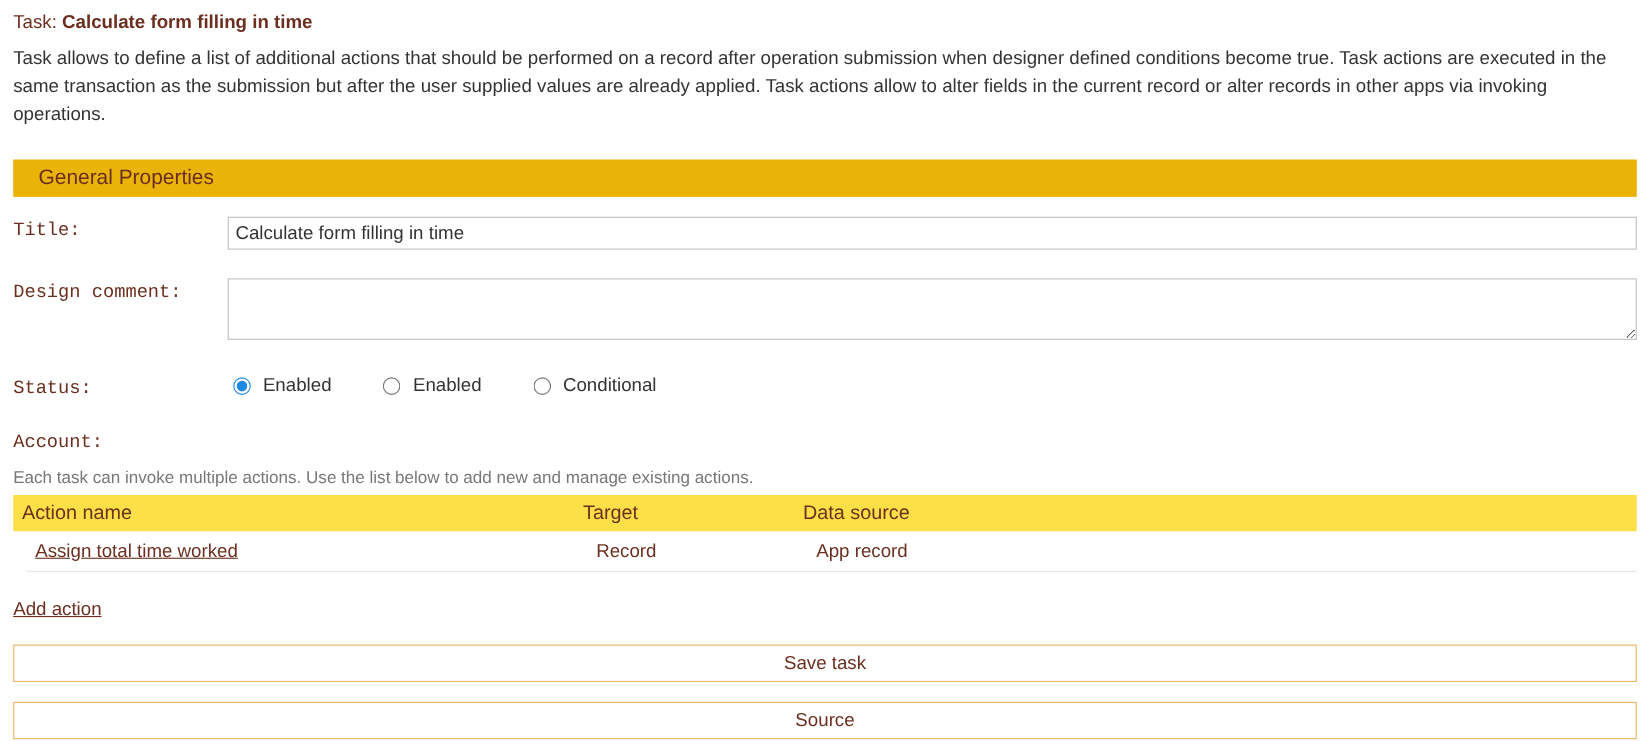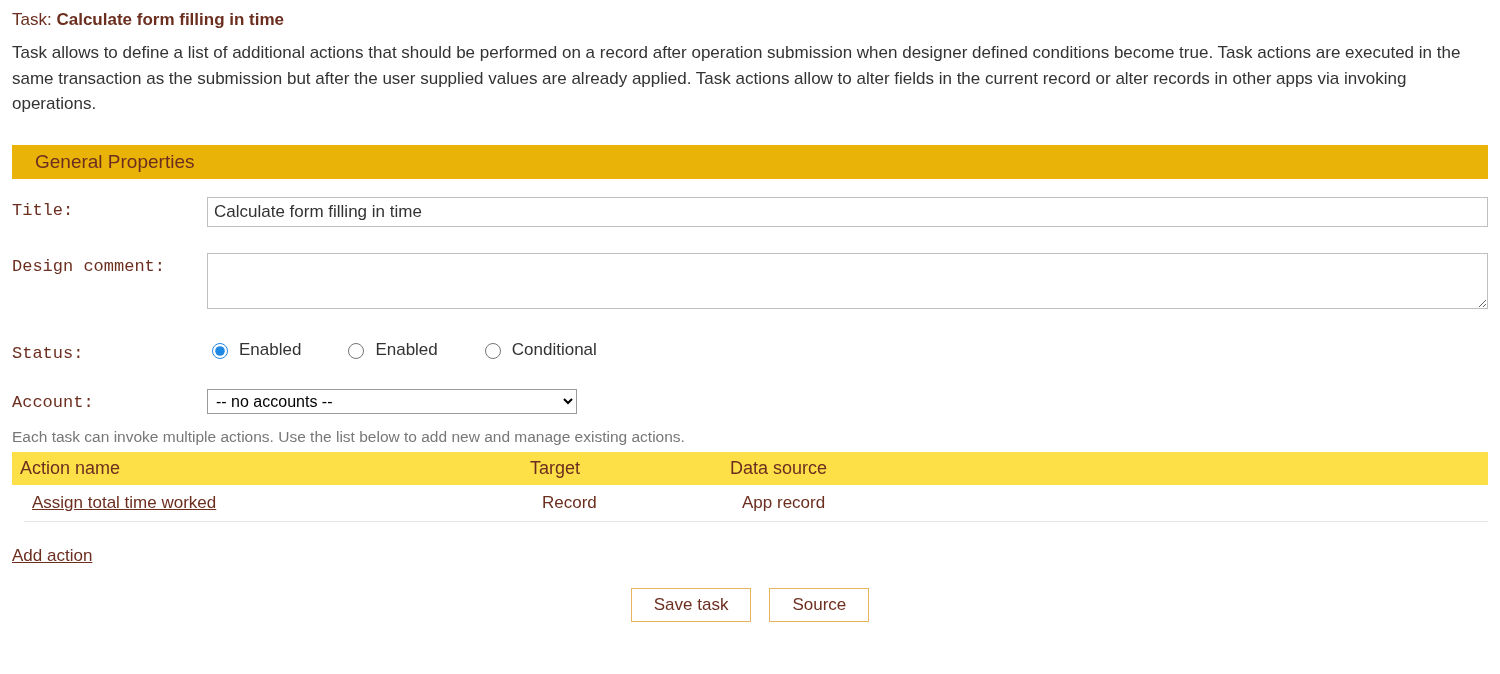--- a/index.html
+++ b/index.html
@@ -125,20 +125,21 @@
   }
   .add-action {
     margin-top: 24px;
     font-size: 17px;
   }
   .button-bar {
     margin-top: 22px;
     display: flex;
     justify-content: center;
     gap: 18px;
+    flex-direction: column;
   }
   .btn {
     border: 1px solid #e9b45e;
     background: #fff;
     color: #6b2e1f;
     font-size: 17px;
     padding: 6px 22px;
     cursor: pointer;
   }
 </style>
@@ -186,25 +187,20 @@
           <input type="radio" name="status" style="">
           <span>Conditional</span>
         </label>
       </div>
     </div>
   </div>
 
 
   <div class="form-row tight">
     <div class="form-label">Account:</div>
-    <div class="form-field">
-      <select class="med">
-        <option>-- no accounts --</option>
-      </select>
-    </div>
   </div>
 
 </div>
 
 <div class="helper-text">Each task can invoke multiple actions. Use the list below to add new and manage existing actions.</div>
 
 <div class="actions-table">
   <div class="thead">
     <div class="col-name">Action name</div>
     <div class="col-target">Target</div>

